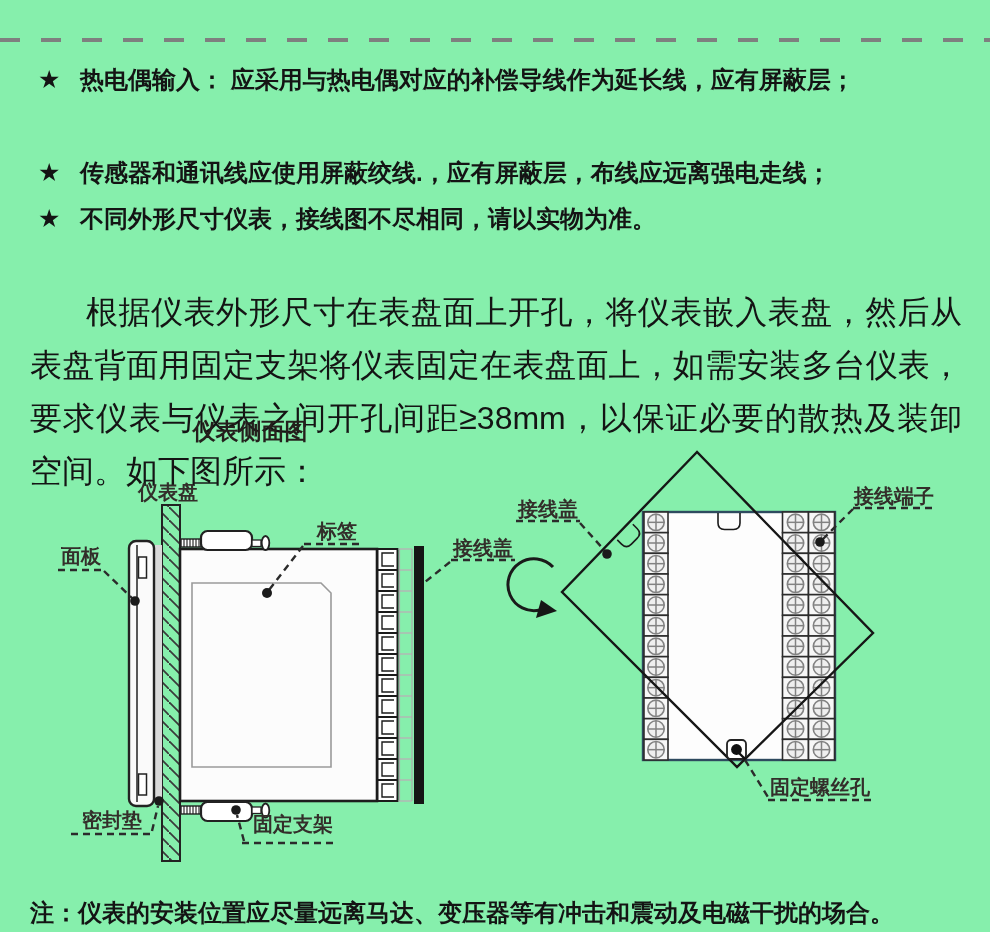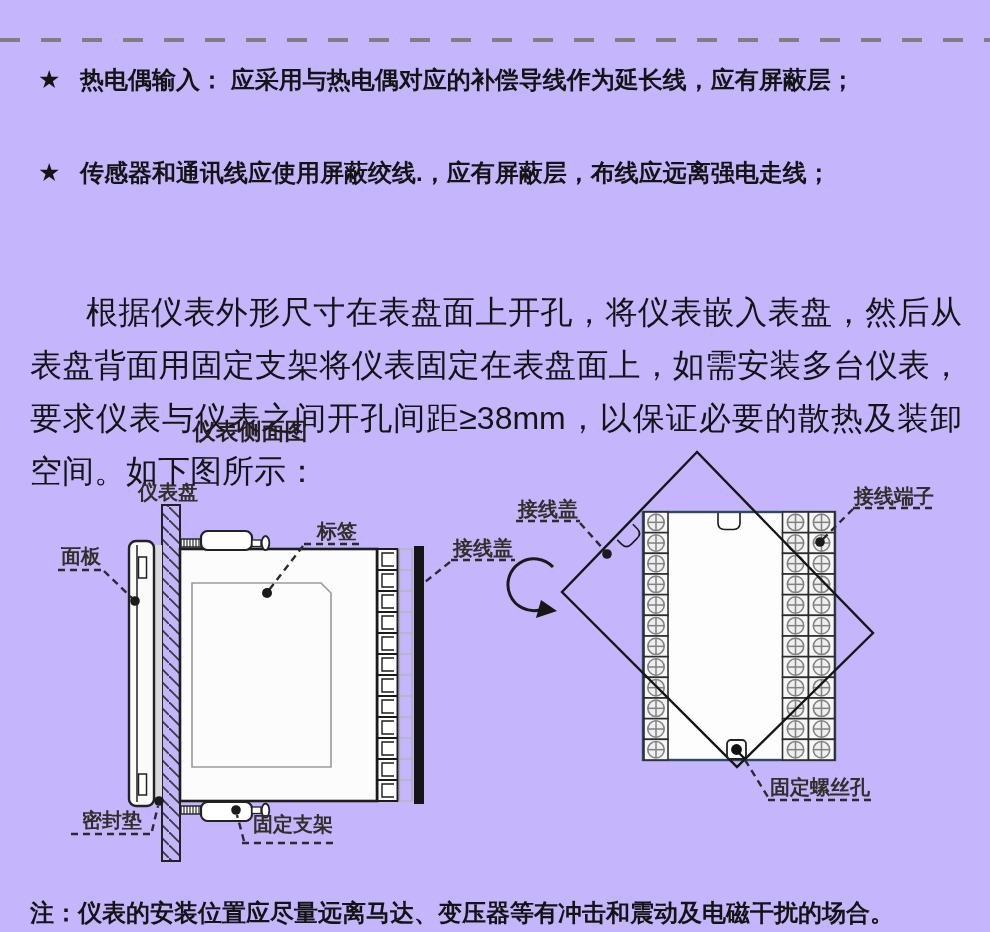--- a/index.html
+++ b/index.html
@@ -1,16 +1,16 @@
 <!DOCTYPE html>
 <html><head>
 <meta charset="utf-8">
 <style>
   html,body{margin:0;padding:0;}
-  #page{position:relative;width:990px;height:932px;background:#c4b5fd;overflow:hidden;
+  #page{position:relative;width:990px;height:932px;background:#86efac;overflow:hidden;
         font-family:"Liberation Sans","DejaVu Sans",sans-serif;color:#141414;}
   .top-dash{position:absolute;left:0;top:38px;width:990px;height:4px;
         background:repeating-linear-gradient(90deg,#7f7f7f 0 20px,transparent 20px 41px);}
   .bullet-row{position:absolute;left:38px;white-space:nowrap;font-weight:700;font-size:24px;line-height:30px;}
   .bullet-row .star{display:inline-block;width:42px;font-size:25px;}
   .para{position:absolute;left:30px;top:286px;width:932px;font-weight:400;font-size:32px;
         line-height:53px;text-indent:56px;text-align:justify;}
   .fig-title{position:absolute;top:416px;width:220px;text-align:center;font-weight:700;font-size:23px;
         font-family:"Liberation Serif","DejaVu Serif",serif;color:#241f1c;}
   .note{position:absolute;left:30px;top:897px;width:940px;font-weight:700;font-size:24px;white-space:nowrap;}
@@ -24,20 +24,23 @@
 
 <div id="page">
 
   <div class="top-dash"></div>
 
   <div class="bullet-row" style="top:64px">
     <span class="star">★</span><span>热电偶输入： 应采用与热电偶对应的补偿导线作为延长线，应有屏蔽层；</span>
   </div>
   <div class="bullet-row" style="top:157px">
     <span class="star">★</span><span>传感器和通讯线应使用屏蔽绞线.，应有屏蔽层，布线应远离强电走线；</span>
+  </div>
+  <div class="bullet-row" style="top:203px">
+    <span class="star">★</span><span>不同外形尺寸仪表，接线图不尽相同，请以实物为准。</span>
   </div>
 
   <div class="para">根据仪表外形尺寸在表盘面上开孔，将仪表嵌入表盘，然后从表盘背面用固定支架将仪表固定在表盘面上，如需安装多台仪表，要求仪表与仪表之间开孔间距≥38mm，以保证必要的散热及装卸空间。如下图所示：</div>
 
   <div class="fig-title" style="left:140px">仪表侧面图</div>
 
   <svg id="side-svg" style="left:30px;top:450px" width="500" height="420" viewBox="30 450 500 420">
     <defs>
       <pattern id="hatch" width="13" height="13" patternUnits="userSpaceOnUse">
         <line x1="-2" y1="-2" x2="15" y2="15" stroke="#3a3a3a" stroke-width="1.8"></line>

